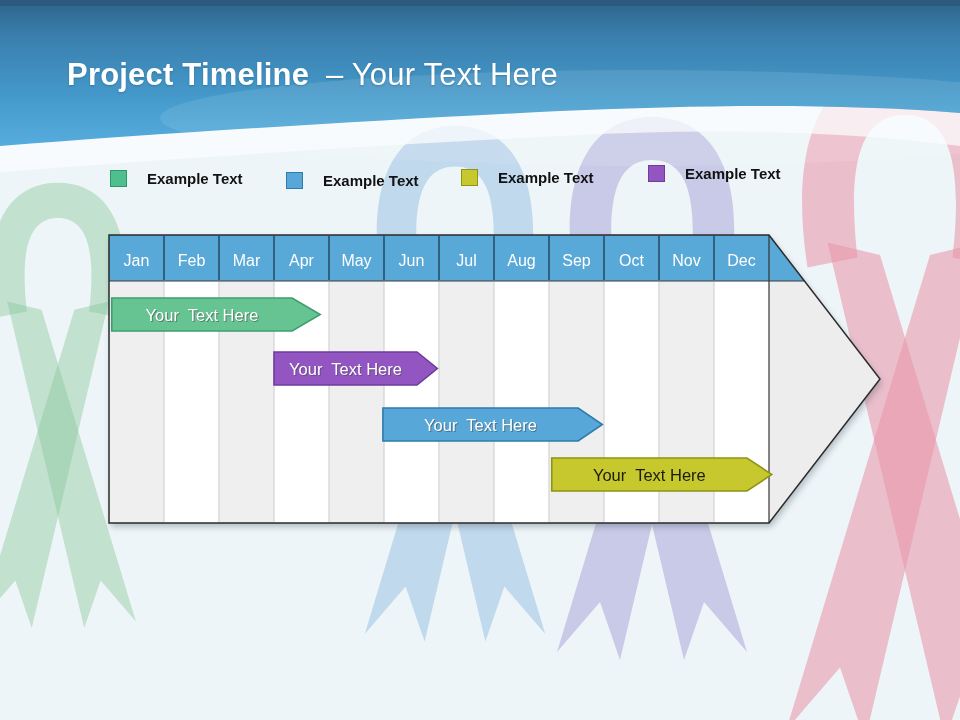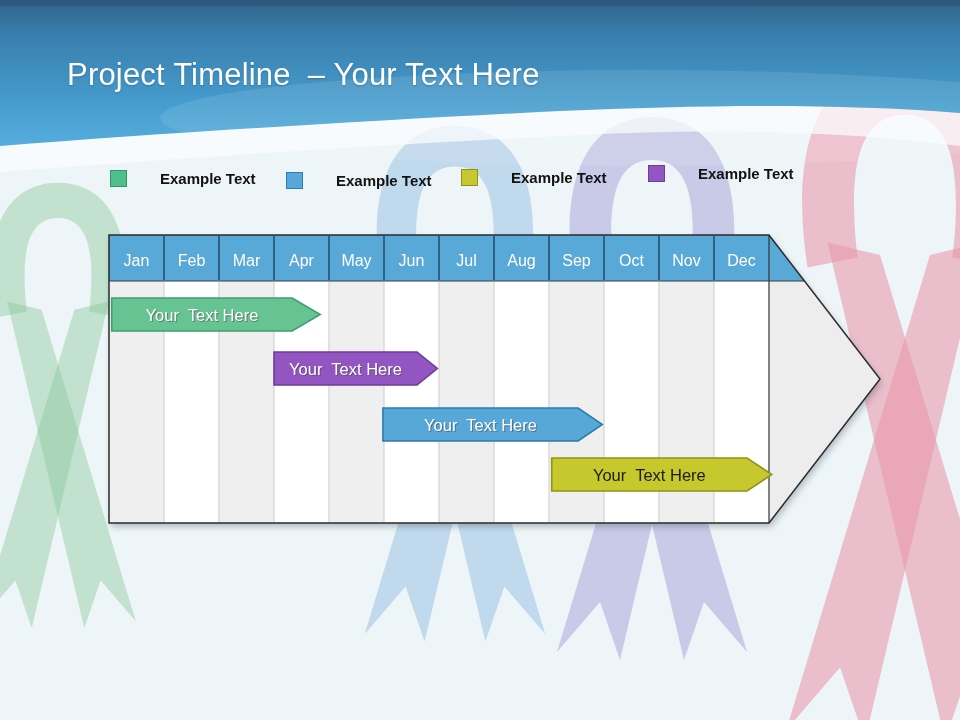--- a/index.html
+++ b/index.html
@@ -9,24 +9,24 @@
     font-family:"Liberation Sans","DejaVu Sans",sans-serif;
   }
   .layer{position:absolute;left:0;top:0;width:960px;height:720px;}
   
   #header-svg{position:absolute;left:0;top:0;width:960px;height:180px;}
   #slide-title{
     position:absolute;left:67px;top:57px;color:#ffffff;font-size:31px;
     white-space:nowrap;letter-spacing:.2px;
     text-shadow:0 1px 2px rgba(0,40,70,.25);
   }
-  #slide-title .t-bold{font-weight:400;}
+  #slide-title .t-bold{font-weight:700;}
   #slide-title .t-rest{font-weight:400;margin-left:17px;}
   
-  .legend-item{position:absolute;display:flex;align-items:center;gap:13px;}
+  .legend-item{position:absolute;display:flex;align-items:center;}
   .legend-swatch{width:17px;height:17px;border:1px solid #000;box-sizing:border-box;flex:0 0 17px;}
   .legend-label{font-weight:700;font-size:15px;color:#121212;margin-left:20px;white-space:nowrap;}
   .legend-item:nth-child(1){left:110px;top:170px;}
   .legend-item:nth-child(2){left:286px;top:172px;}
   .legend-item:nth-child(3){left:461px;top:169px;}
   .legend-item:nth-child(4){left:648px;top:165px;}
   
   #timeline-svg{position:absolute;left:0;top:0;width:960px;height:720px;}
   .arrow-shadow{filter:drop-shadow(2px 4px 3px rgba(70,85,100,.35));}
   text{font-family:"Liberation Sans","DejaVu Sans",sans-serif;}

